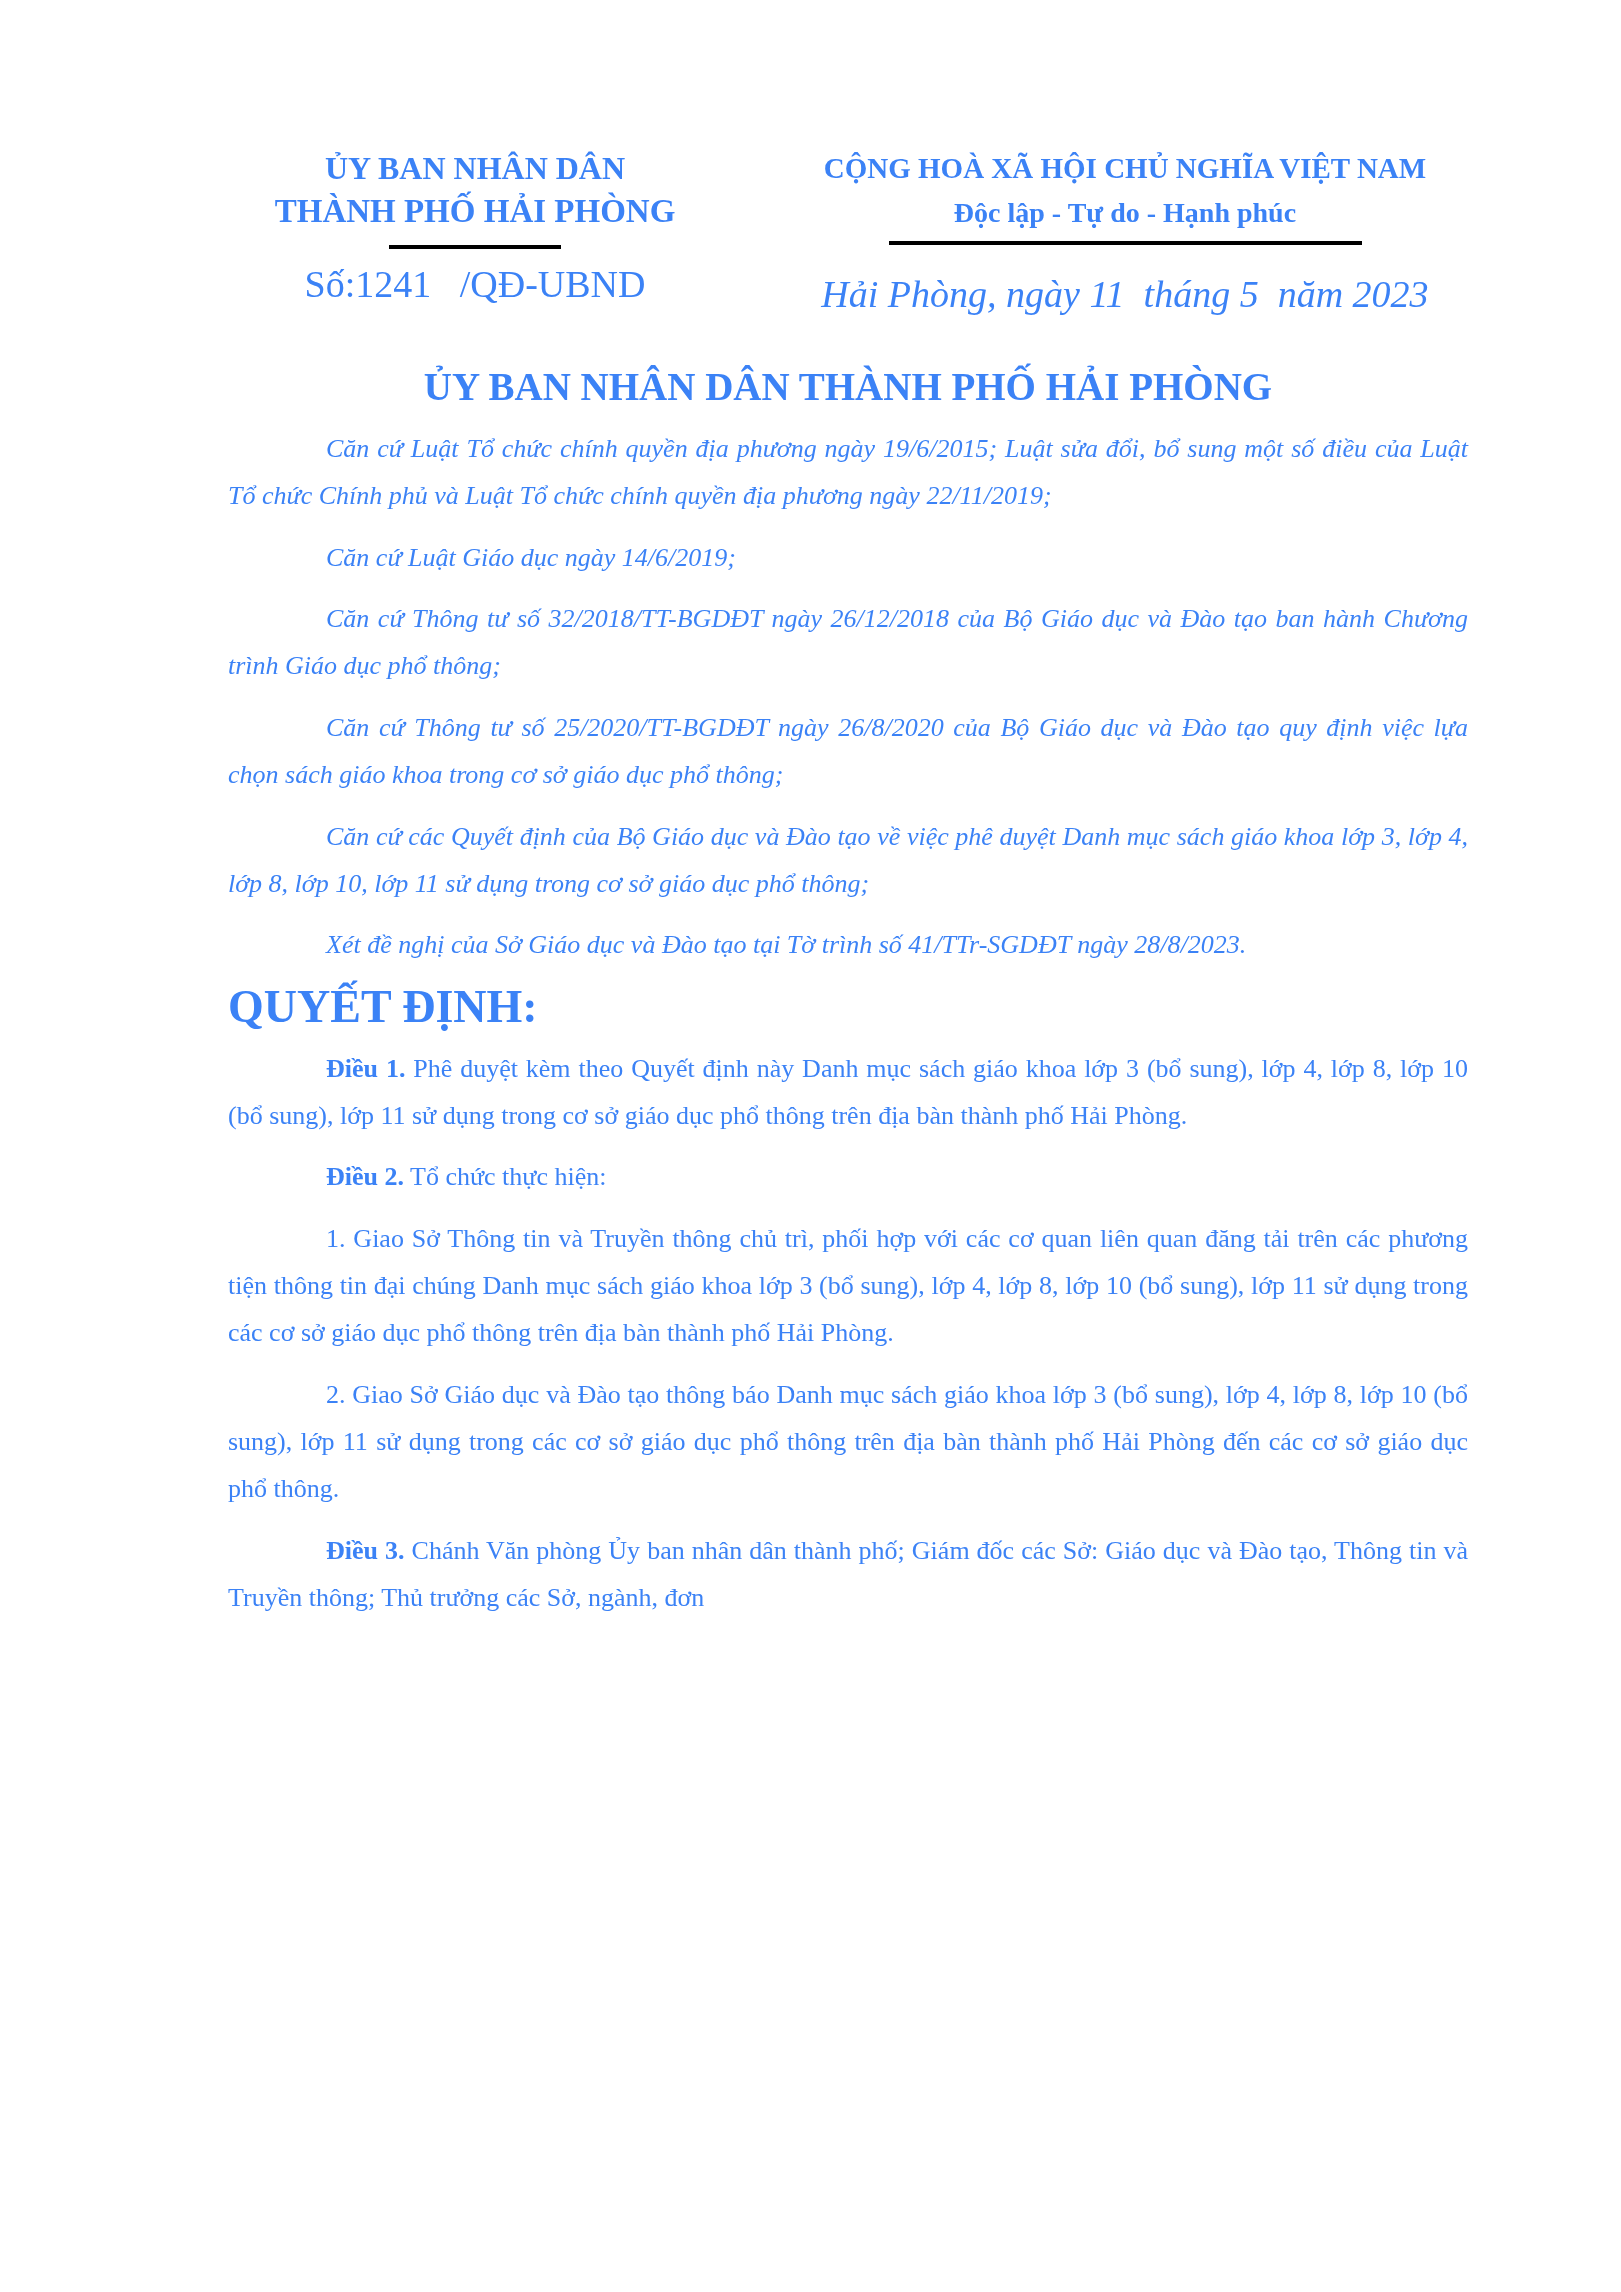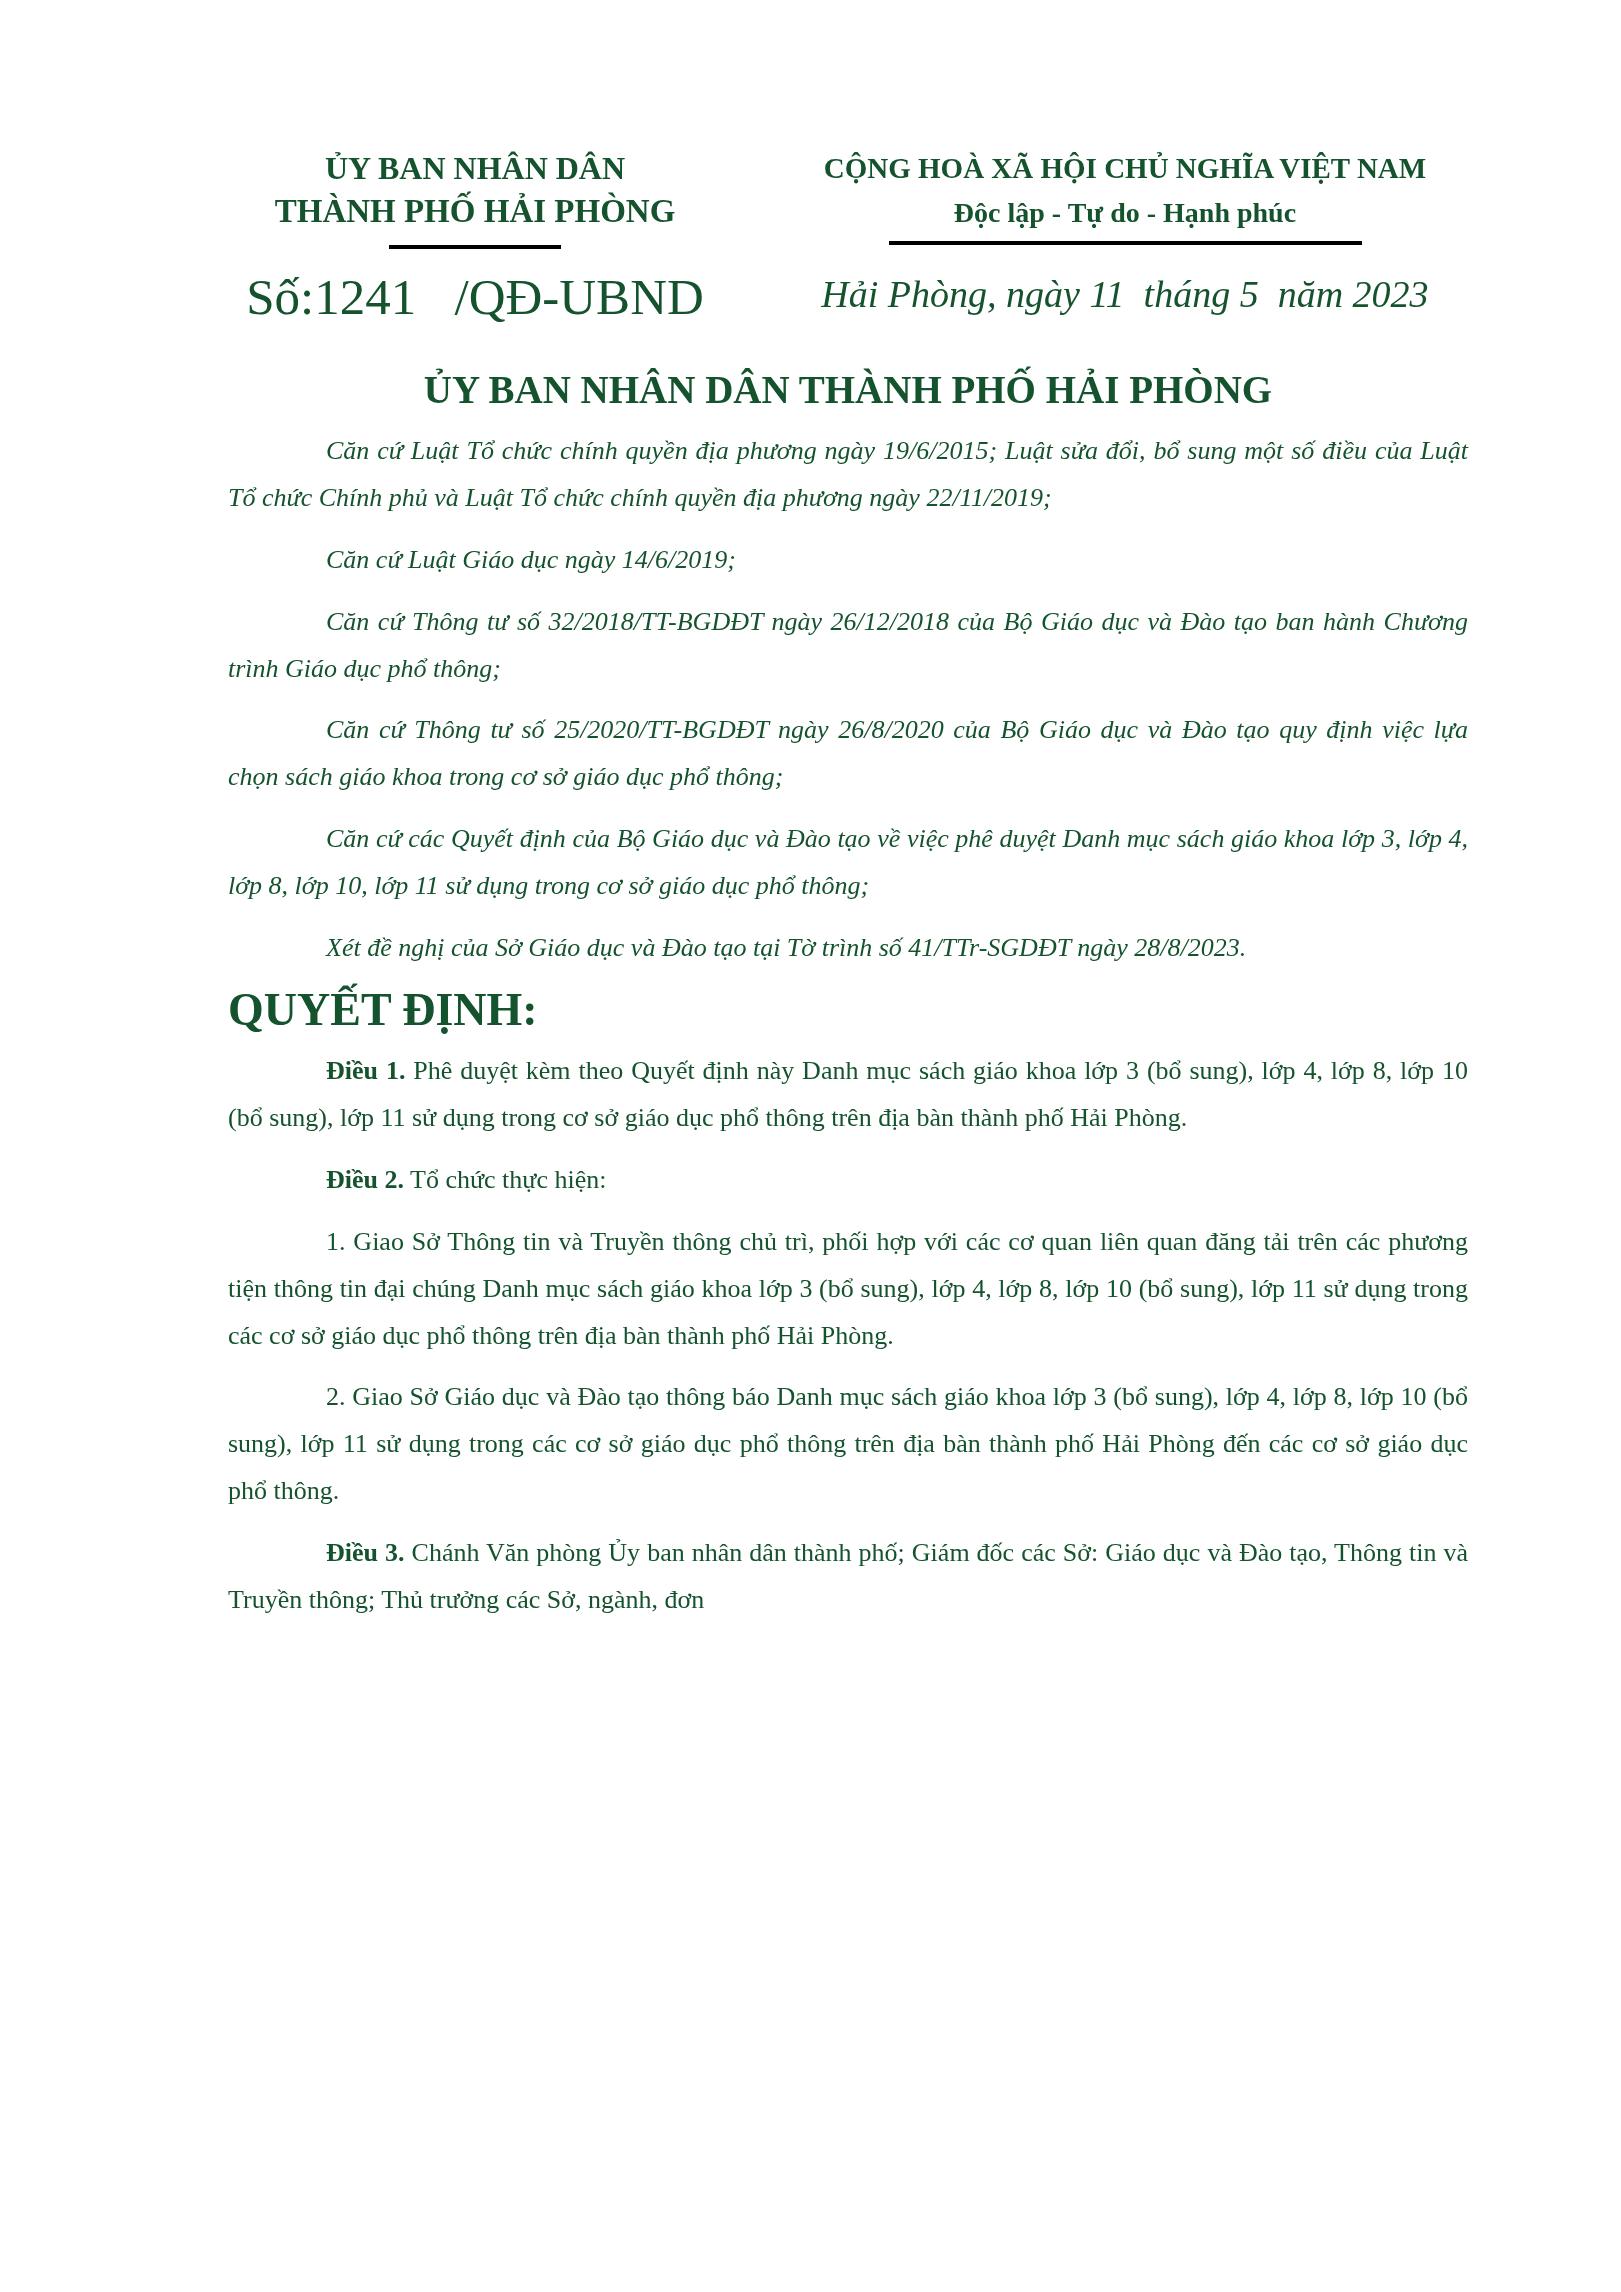--- a/index.html
+++ b/index.html
@@ -5,21 +5,21 @@
   html, body {
     margin: 0;
     padding: 0;
     background: #ffffff;
   }
   .page {
     position: relative;
     width: 1621px;
     height: 2293px;
     background: #ffffff;
-    color: #14532d;
+    color: #3b82f6;
     font-family: "Liberation Serif", "DejaVu Serif", serif;
     box-sizing: border-box;
     padding: 147px 153px 0 228px;
     overflow: hidden;
   }
   
   .header {
     display: flex;
     align-items: flex-start;
   }
@@ -64,22 +64,22 @@
   }
   .rule-left {
     width: 172px;
     margin: 11.8px auto 0;
   }
   .rule-right {
     width: 473px;
     margin: 5.9px auto 0;
   }
   .doc-number {
-    margin-top: 25px;
-    font-size: 51px;
+    margin-top: 12px;
+    font-size: 38px;
     line-height: 47px;
     white-space: pre;
   }
   .place-date {
     margin-top: 26.5px;
     font-style: italic;
     font-size: 38px;
     line-height: 47px;
     white-space: pre;
   }

